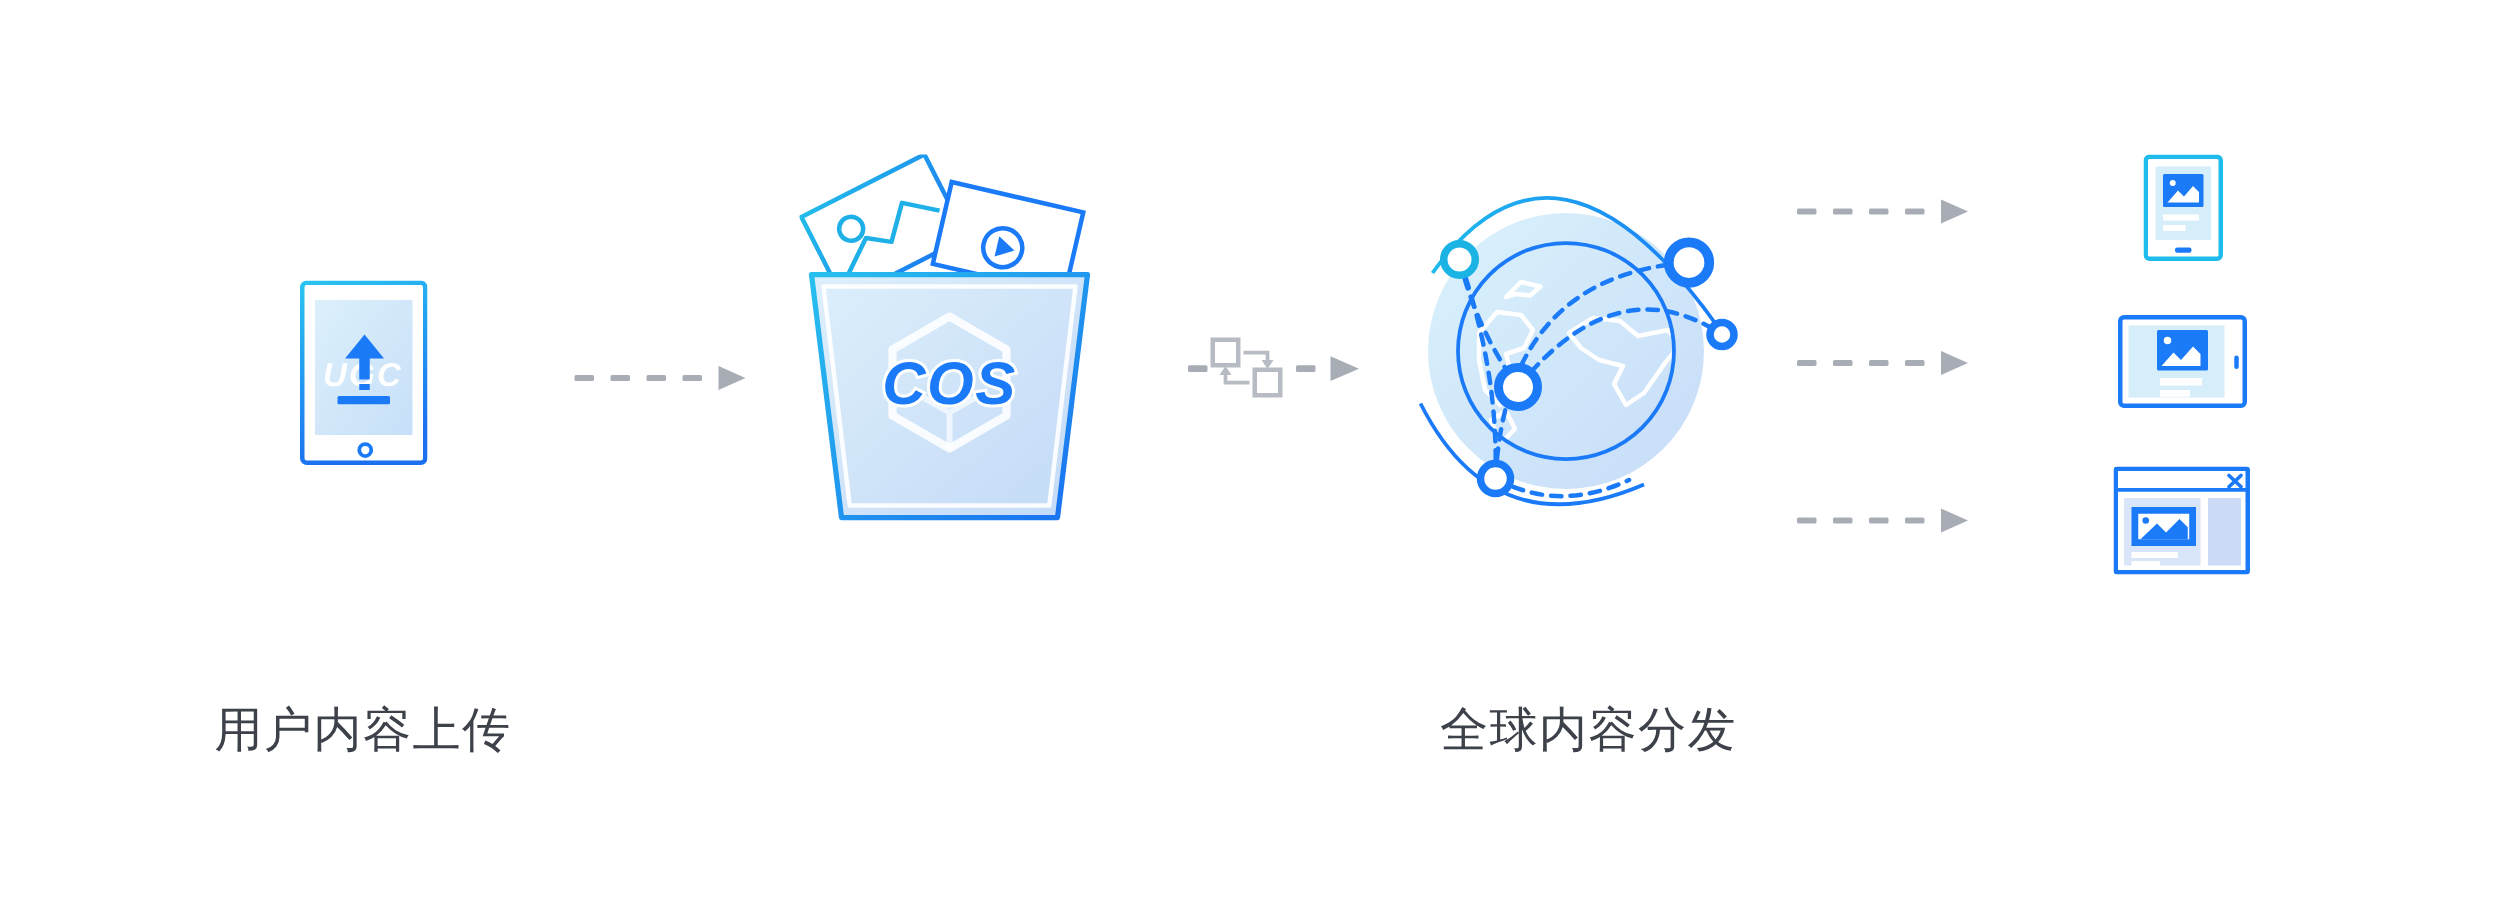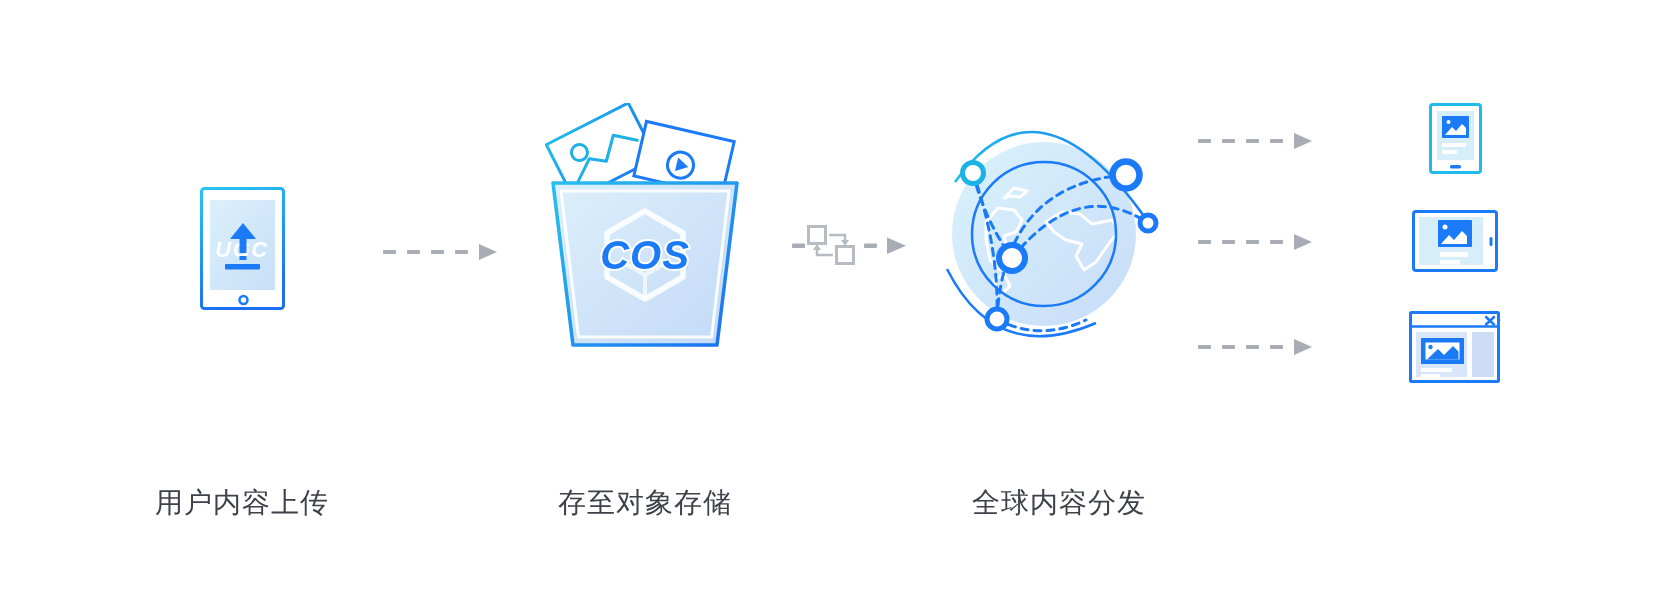--- a/index.html
+++ b/index.html
@@ -6,22 +6,22 @@
   .stage{position:relative;width:1680px;height:600px;background:#fff;overflow:hidden;
          font-family:"Liberation Sans",sans-serif;}
   .abs{position:absolute;}
   
   .dashed-arrow{position:absolute;display:flex;align-items:center;}
   .dashed-arrow .dash{width:13px;height:4px;background:var(--arrow-gray,#a8adb5);
                       border-radius:1px;margin-right:11px;}
   .dashed-arrow .head{width:0;height:0;border-left:18px solid var(--arrow-gray,#a8adb5);
                       border-top:8px solid transparent;border-bottom:8px solid transparent;}
   
-  .step-label{position:absolute;top:487px;transform:translateX(-50%);
-              font-size:28px;line-height:32px;color:var(--label-text,#3d424a);
+  .step-label{position:absolute;top:470px;transform:translateX(-50%);
+              font-size:32px;line-height:32px;color:var(--label-text,#3d424a);
               letter-spacing:1px;white-space:nowrap;}
   svg text{font-family:"Liberation Sans",sans-serif;}
 </style>
 </head>
 <body>
 
 <div class="stage">
 
   <div class="abs" style="left:200px;top:187px;">
     <svg width="85" height="123" viewBox="0 0 85 123">
@@ -49,21 +49,21 @@
   </div>
 
   <div class="dashed-arrow" style="left:383px;top:244px;">
     <span class="dash"></span>
     <span class="dash"></span>
     <span class="dash"></span>
     <span class="dash"></span>
     <span class="head"></span>
   </div>
 
-  <div class="abs" style="left:545px;top:103px;">
+  <div class="abs" style="left:533px;top:103px;">
     <svg width="200" height="250" viewBox="0 0 200 250">
       <defs>
         <linearGradient id="gCard" x1="0" y1="0" x2="1" y2="1">
           <stop offset="0" stop-color="#22bce9"></stop>
             <stop offset="1" stop-color="#1b76f2"></stop>
         </linearGradient>
         <linearGradient id="gBucketStroke" x1="0" y1="0" x2="1" y2="1">
           <stop offset="0" stop-color="#27c0ee"></stop>
             <stop offset="1" stop-color="#1a6ff0"></stop>
         </linearGradient>
@@ -220,16 +220,15 @@
         <rect x="16.5" y="31.5" width="34" height="17" fill="#fff"></rect>
         <circle cx="21.5" cy="36" r="2.2" style="fill:var(--blue,#1a7af8)"></circle>
         <polygon points="18,48.5 29,38 35,44 44,35 49.5,40.5 49.5,48.5" style="fill:var(--blue,#1a7af8)"></polygon>
       </g>
       <rect x="12" y="57" width="31" height="4" fill="#fff"></rect>
       <rect x="12" y="63" width="19" height="3.5" fill="#fff"></rect>
     </svg>
   </div>
 
   <div class="step-label" style="left:242px;">用户内容上传</div>
-  <div class="step-label" style="left:645px;">存至对象存储</div>
   <div class="step-label" style="left:1059px;font-family:Liberation Serif, serif;">全球内容分发</div>
 
 </div>
 
 </body></html>

